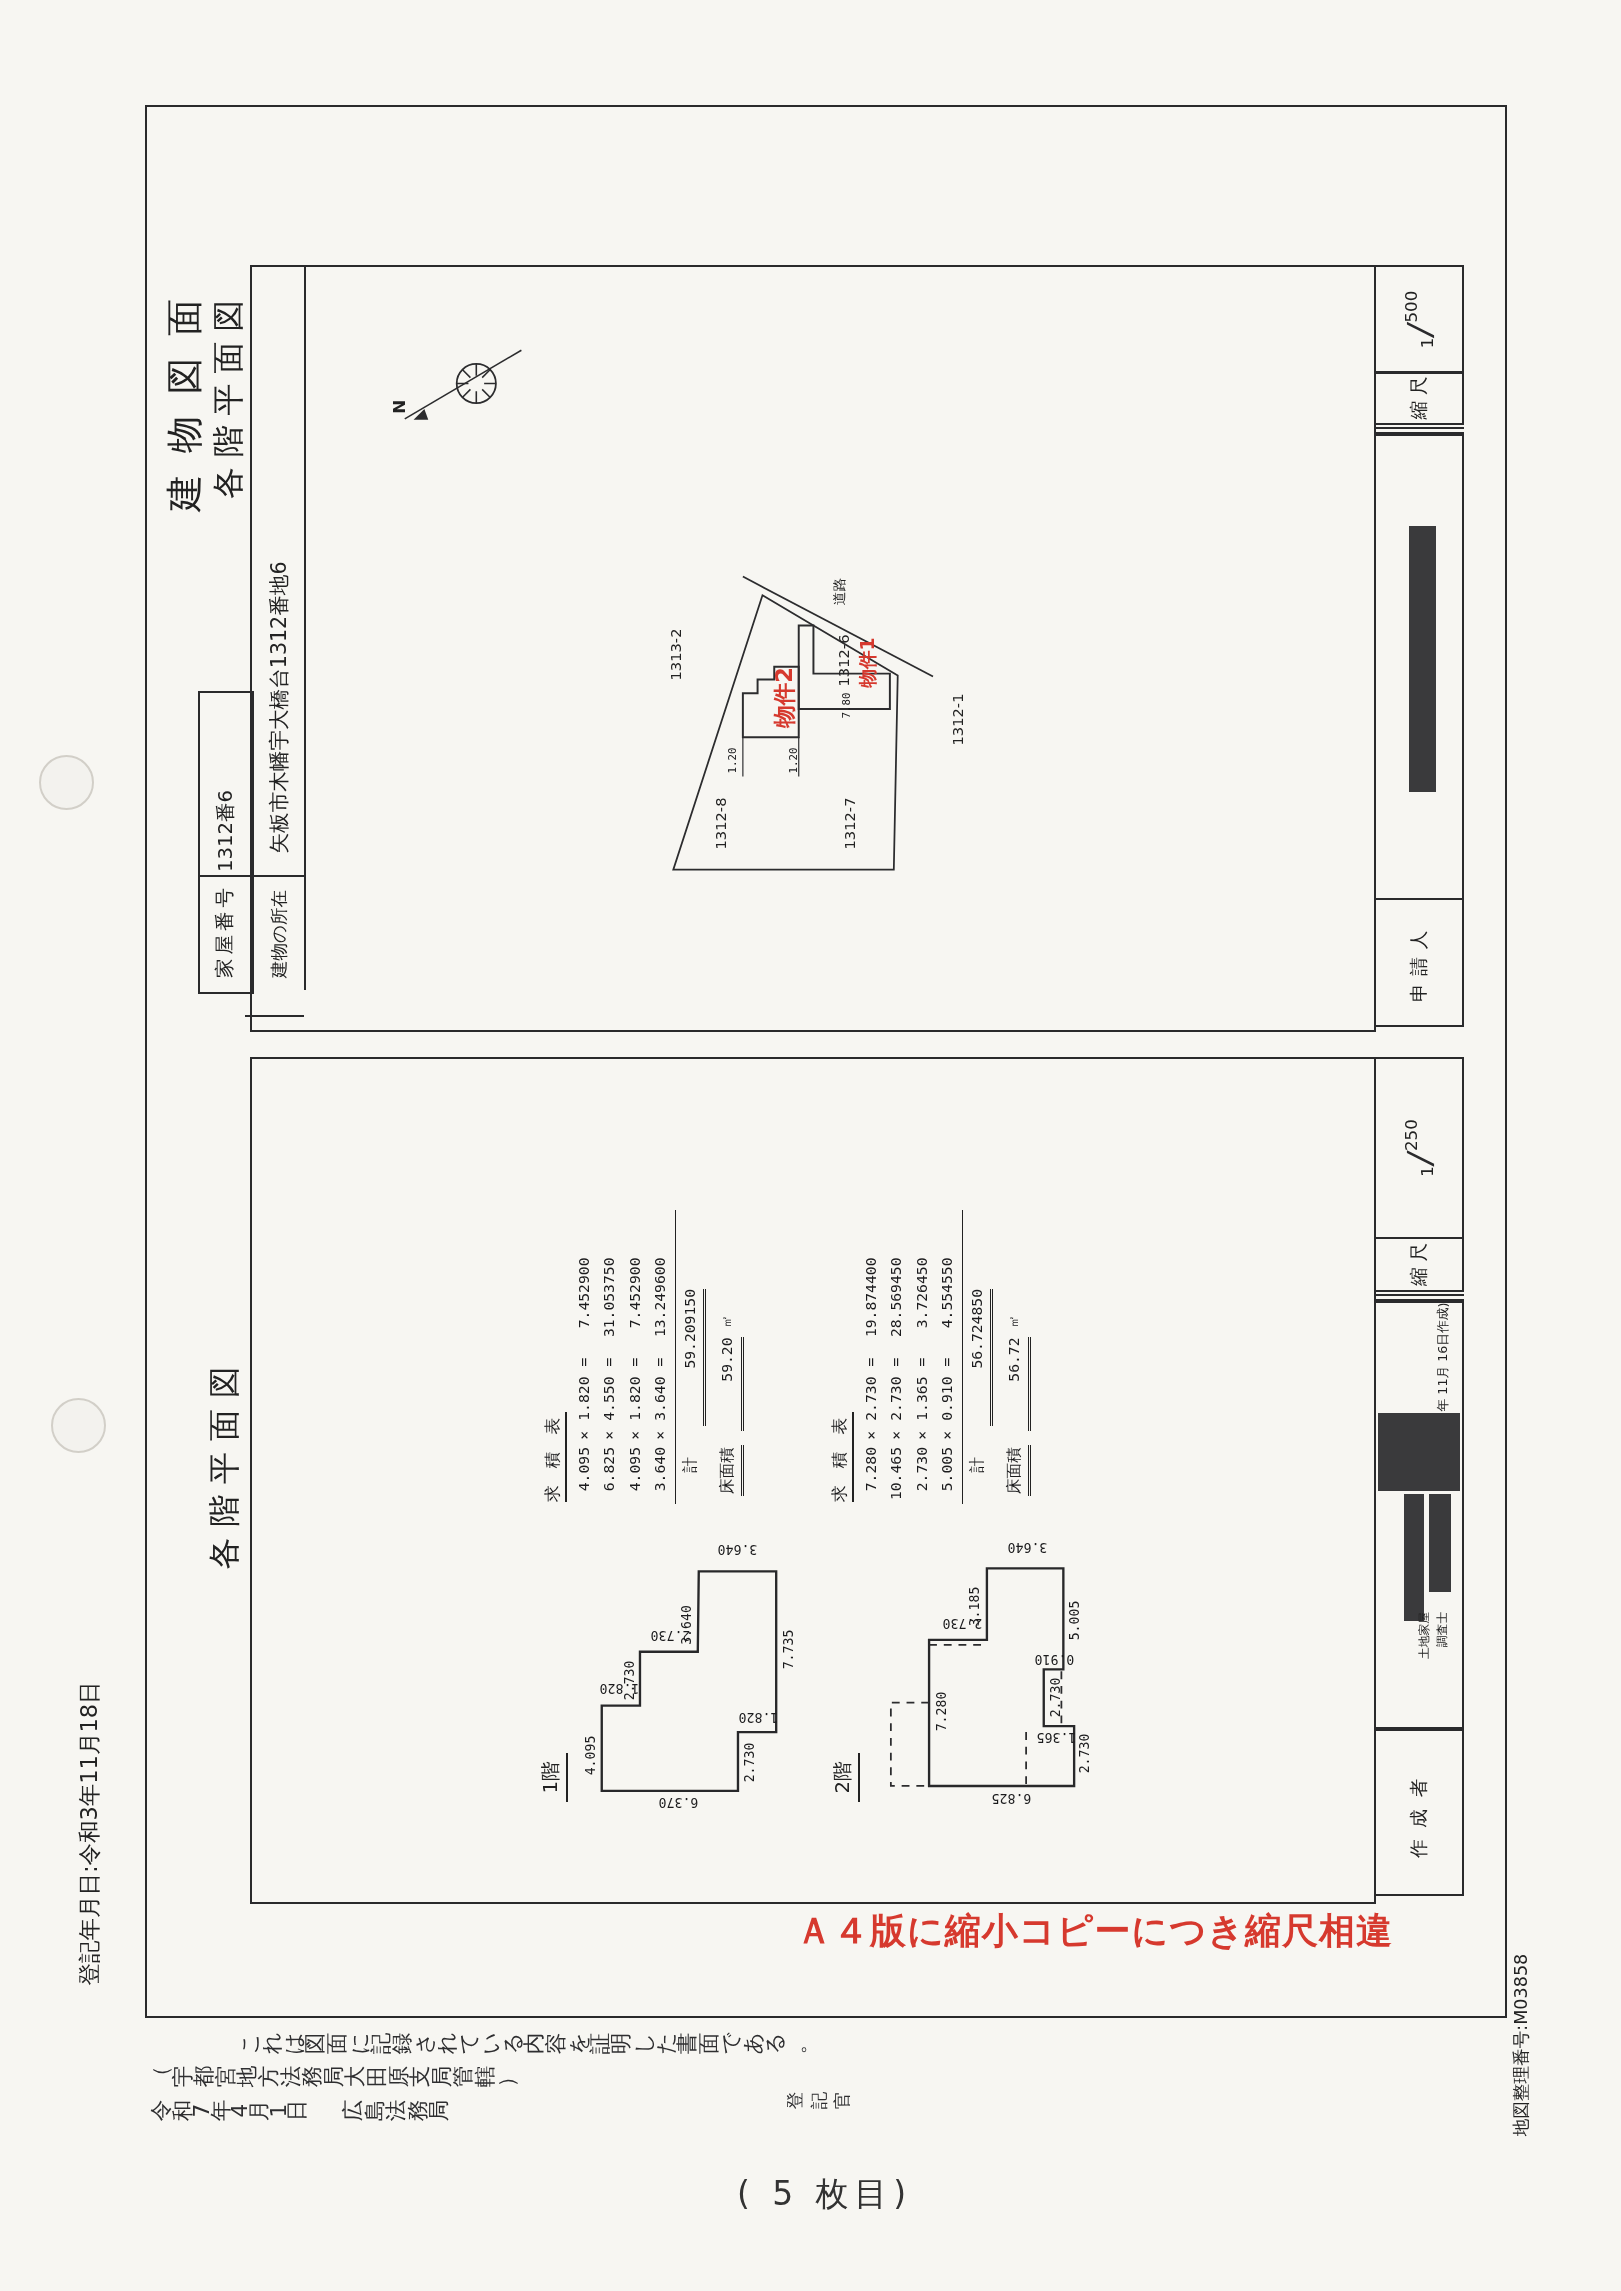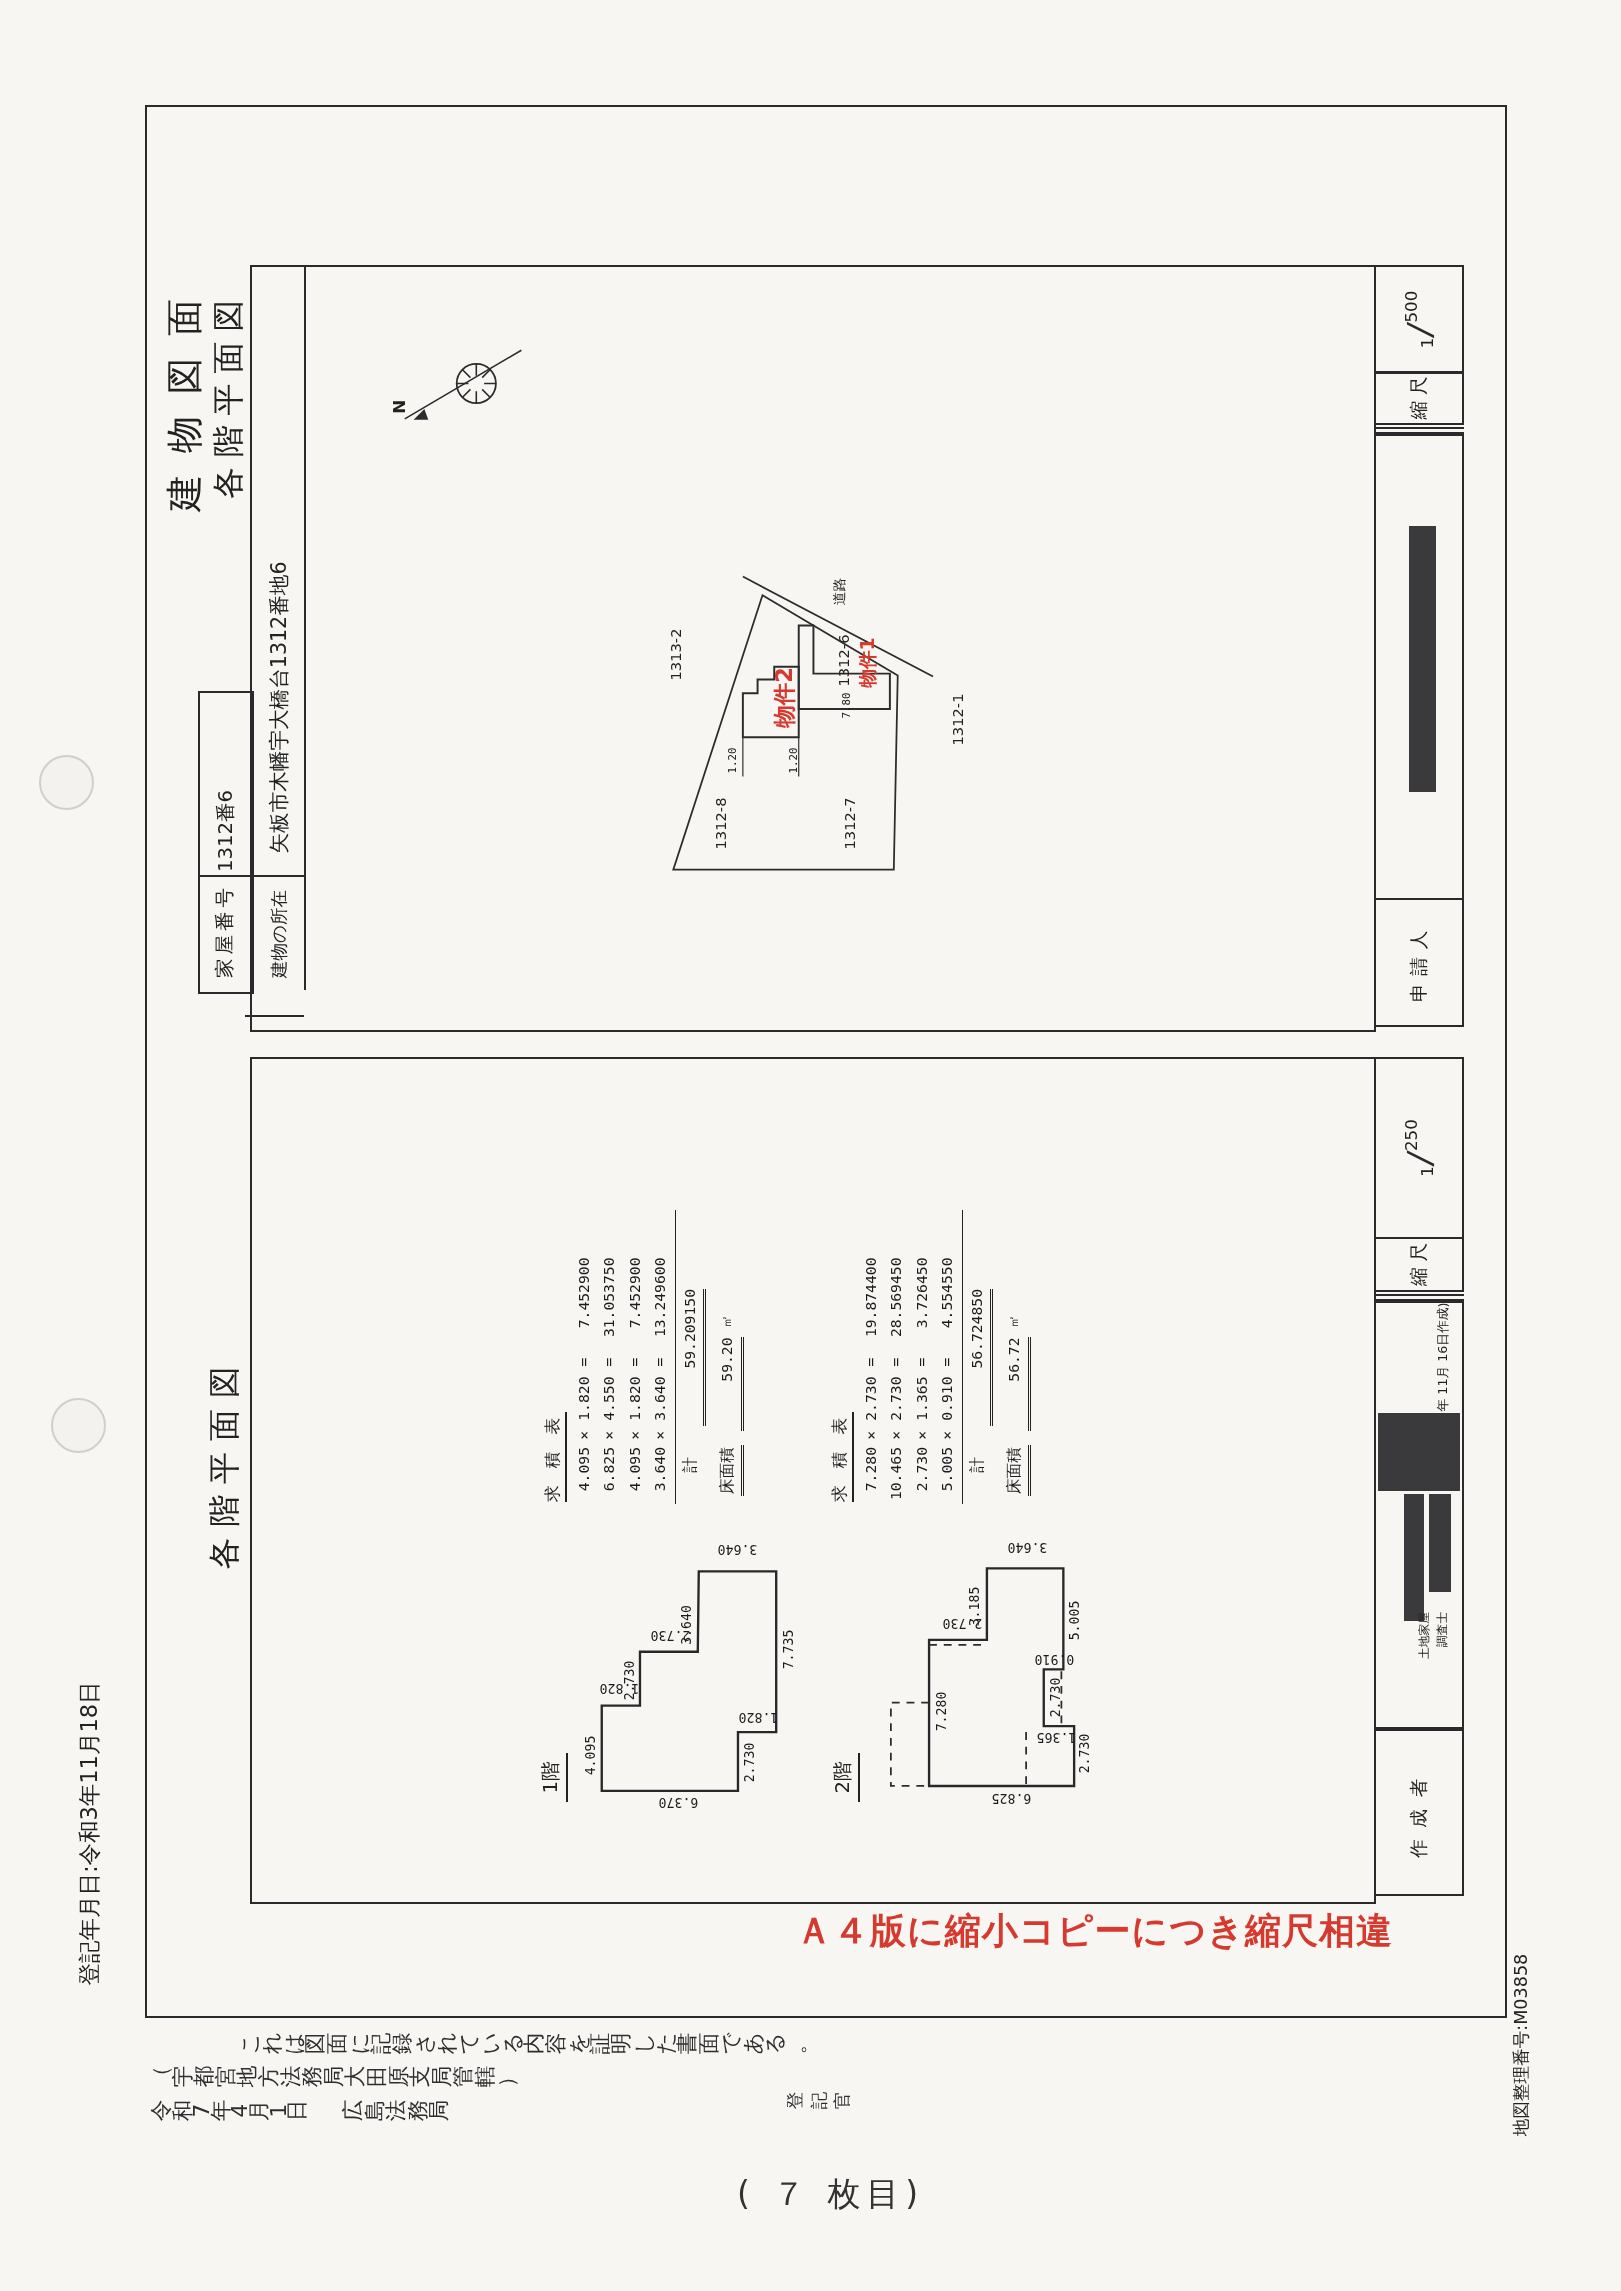--- a/index.html
+++ b/index.html
@@ -426,16 +426,16 @@
       <span>務</span>
       <span>局</span>
     </div>
 
   <div class="chars" style="left:784px;top:2086px;--cw:23.5px;--cf:17.6px;">
       <span>登</span>
       <span>記</span>
       <span>官</span>
     </div>
 
-  <div class="pageno" style="left:737px;top:2172px;">( ７ 枚目)</div>
+  <div class="pageno" style="left:737px;top:2172px;">( 5 枚目)</div>
 
 </div>
 
 
 </body></html>

